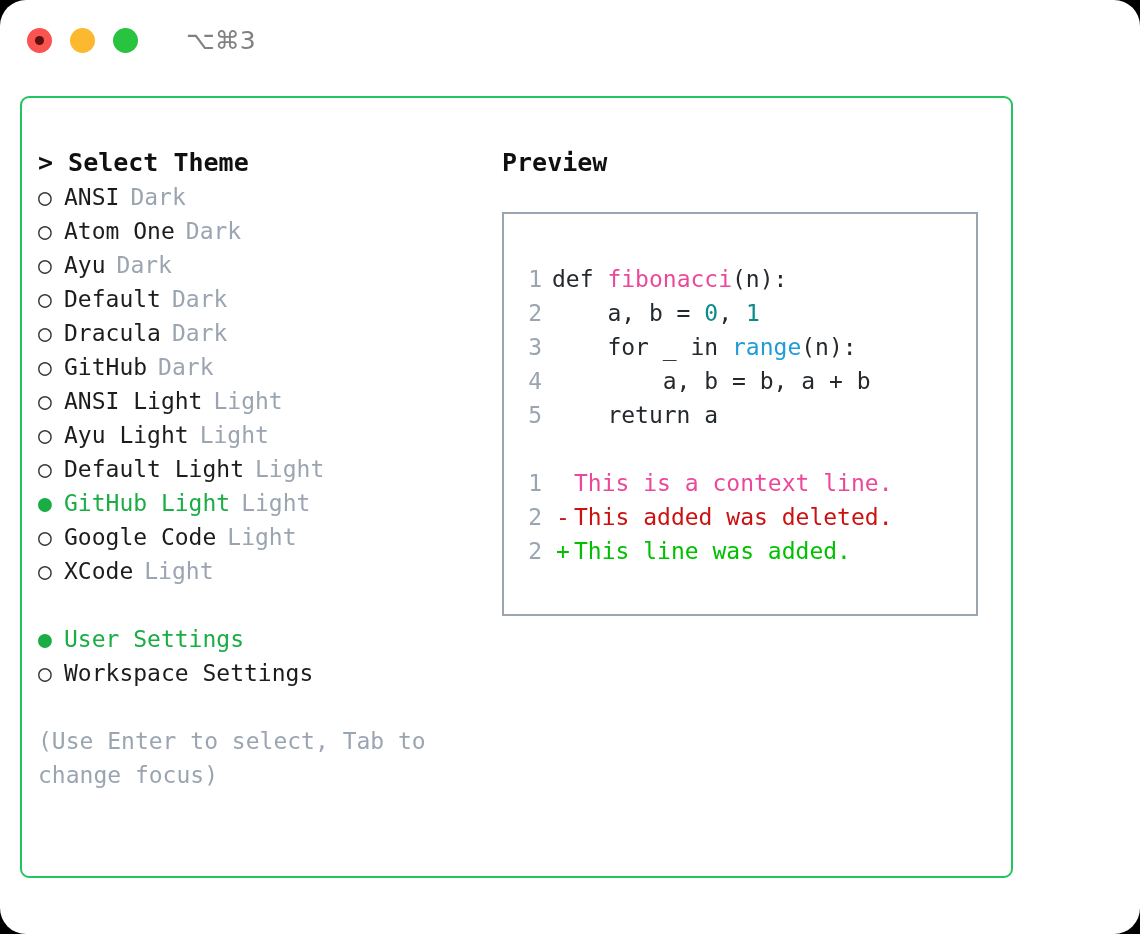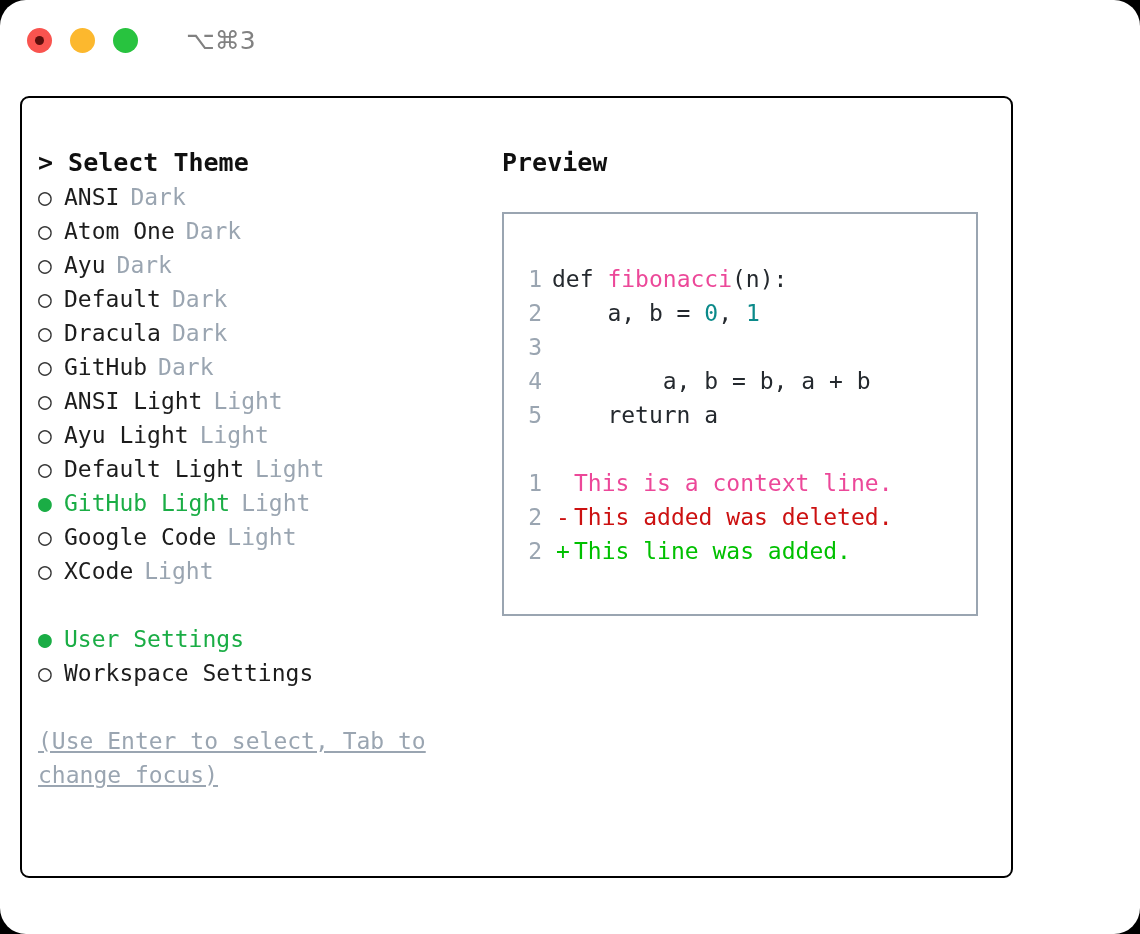--- a/index.html
+++ b/index.html
@@ -69,21 +69,21 @@
     white-space: pre;
   }
 
   
   .dialog {
     position: absolute;
     left: 20px;
     top: 96px;
     width: 993px;
     height: 782px;
-    border: 2px solid #000000;
+    border: 2px solid #22c55e;
     border-radius: 9px;
     box-sizing: border-box;
     background: #ffffff;
   }
 
   .columns {
     position: absolute;
     left: 0; top: 0;
     width: 100%;
     height: 100%;
@@ -141,21 +141,20 @@
 
   .spacer-lg { height: 34px; }
 
   .hint {
     margin-top: 34px;
     font-size: 23px;
     color: #9aa5b1;
     line-height: 34px;
     width: 400px;
     white-space: normal;
-    text-decoration: underline;
   }
 
   
   .right-col {
     position: absolute;
     left: 480px;
     top: 48px;
     width: 490px;
   }
 
@@ -259,21 +258,21 @@
         <div class="hint">(Use Enter to select, Tab to change focus)</div>
       </div>
 
       <div class="right-col">
         <div class="preview-title">Preview</div>
 
         <div class="preview-box">
           <div id="code-block">
               <div class="code-line"><span class="ln">1</span><span class="code-text"><span class="tok-plain">def </span><span class="tok-fn">fibonacci</span><span class="tok-plain">(n):</span></span></div>
               <div class="code-line"><span class="ln">2</span><span class="code-text"><span class="tok-plain">    a, b = </span><span class="tok-num">0</span><span class="tok-plain">, </span><span class="tok-num">1</span></span></div>
-              <div class="code-line"><span class="ln">3</span></div>
+              <div class="code-line"><span class="ln">3</span><span class="code-text"><span class="tok-plain">    for _ in </span><span class="tok-call">range</span><span class="tok-plain">(n):</span></span></div>
               <div class="code-line"><span class="ln">4</span><span class="code-text"><span class="tok-plain">        a, b = b, a + b</span></span></div>
               <div class="code-line"><span class="ln">5</span><span class="code-text"><span class="tok-plain">    return a</span></span></div>
             </div>
           <div class="blank-line"></div>
           <div id="diff-block">
               <div class="code-line"><span class="ln">1</span><span class="code-text diff-ctx" style="display: flex;"><span class="diff-sign"> </span><span>This is a context line.</span></span></div>
               <div class="code-line"><span class="ln">2</span><span class="code-text diff-del" style="display: flex;"><span class="diff-sign">-</span><span>This added was deleted.</span></span></div>
               <div class="code-line"><span class="ln">2</span><span class="code-text diff-add" style="display: flex;"><span class="diff-sign">+</span><span>This line was added.</span></span></div>
             </div>
         </div>

